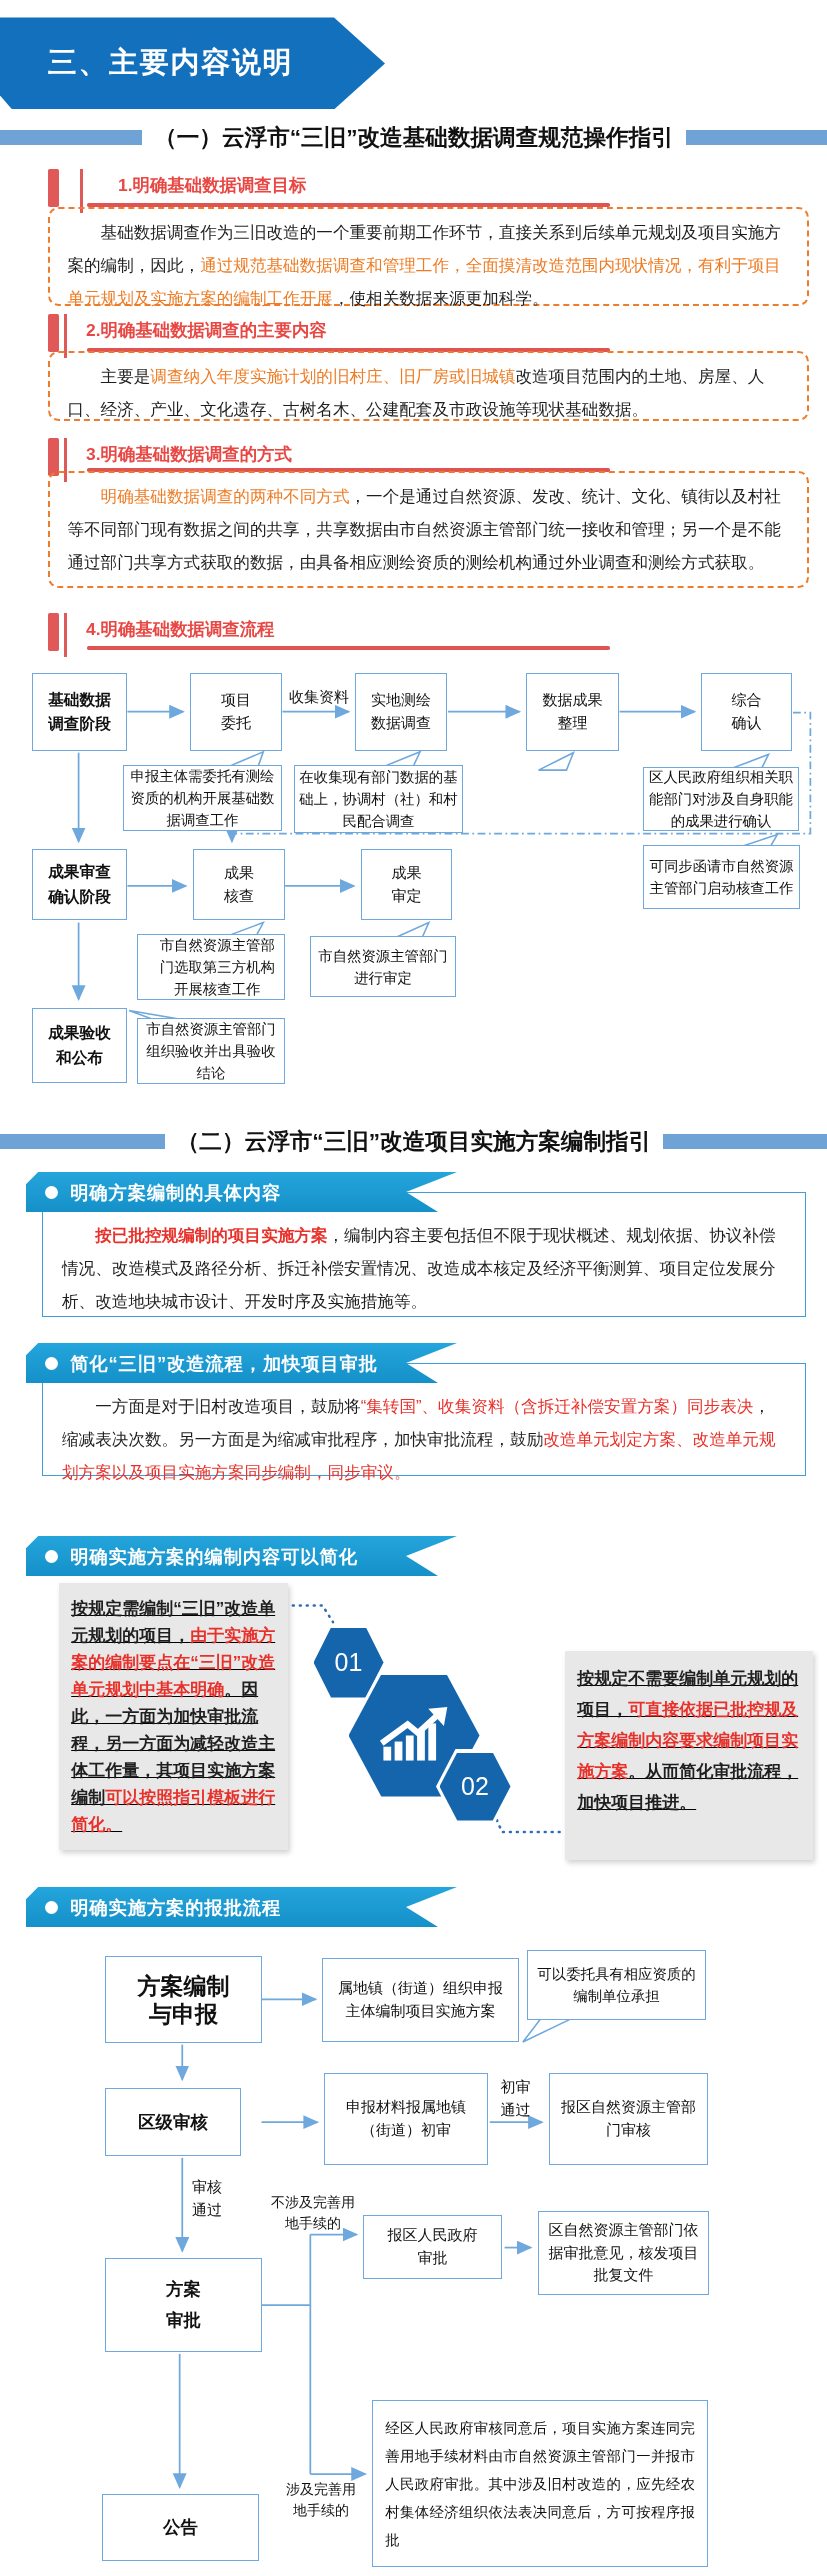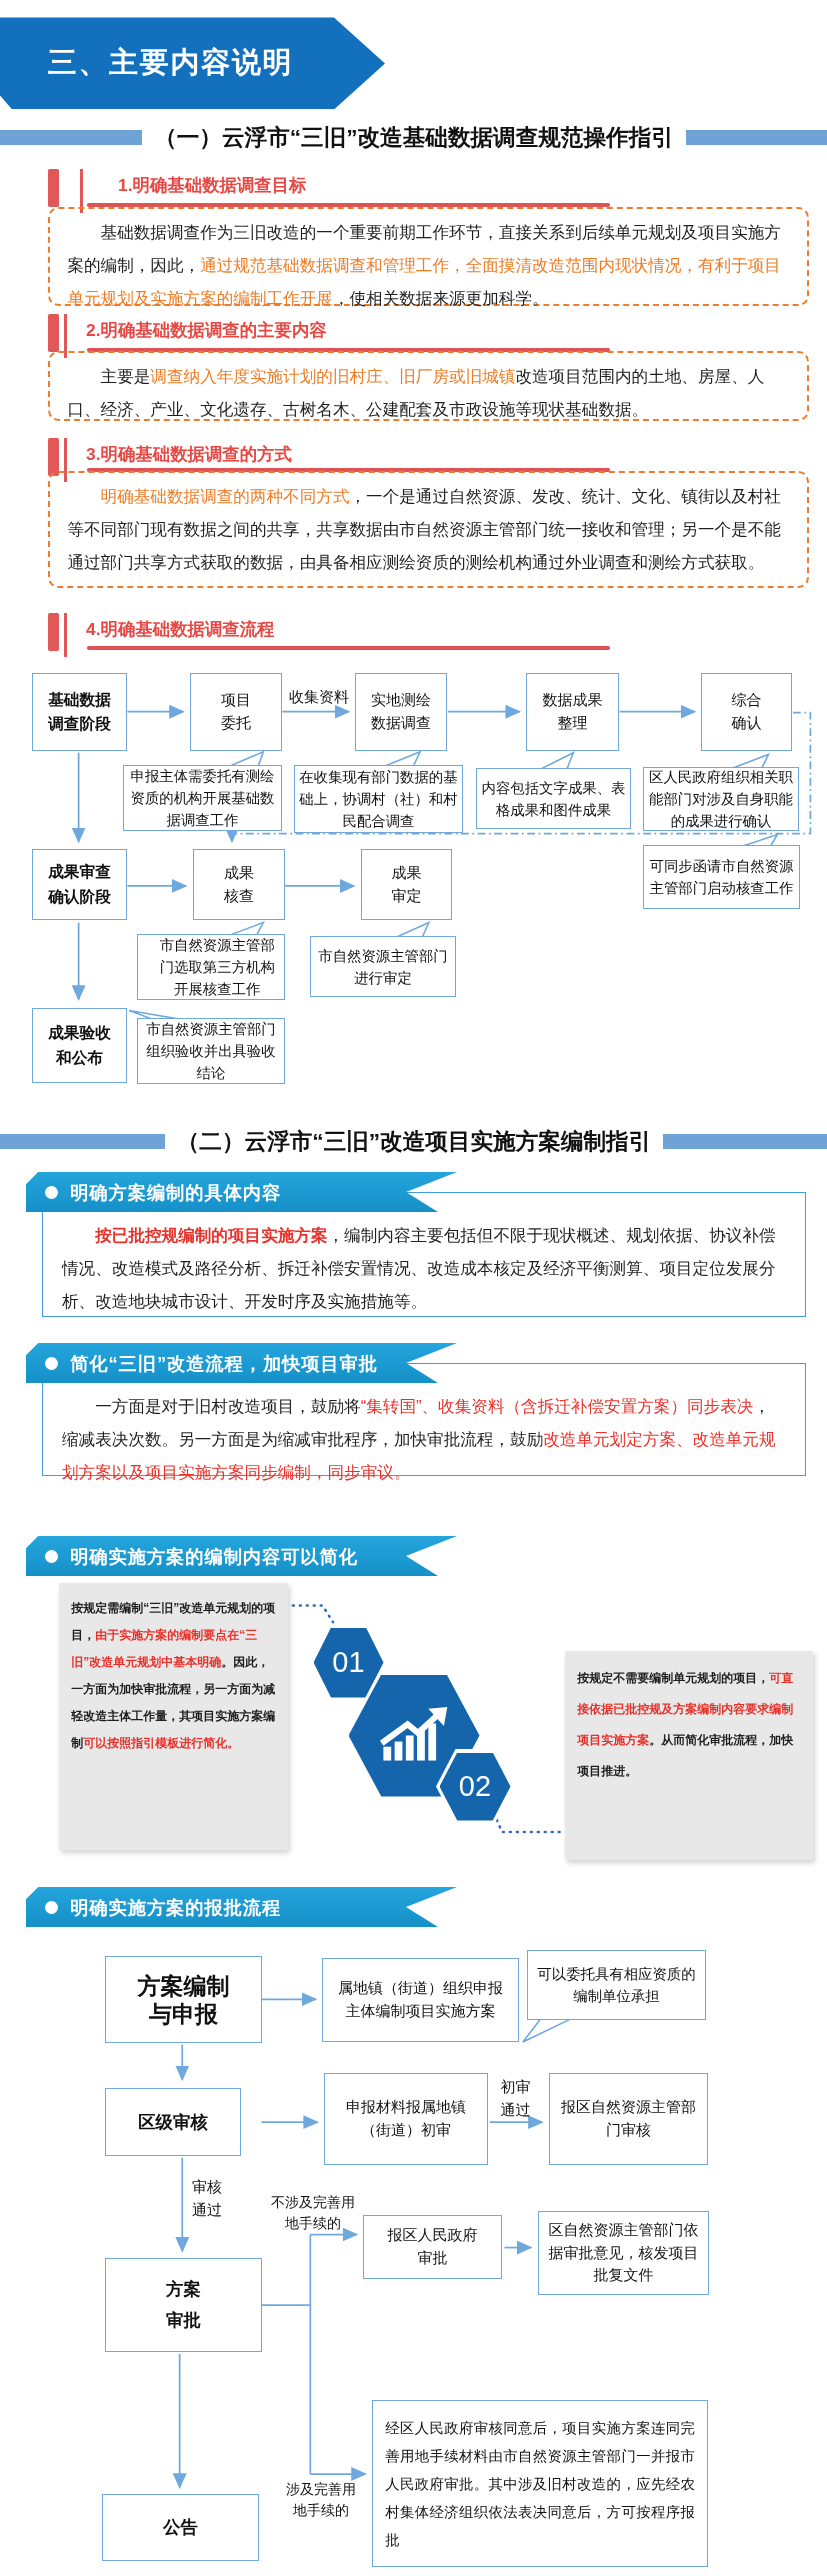--- a/index.html
+++ b/index.html
@@ -47,26 +47,26 @@
 
   
   .ribbon{height:40px;background:linear-gradient(#24a5dc,#1590c8);z-index:3;display:flex;align-items:center;
     clip-path:polygon(12.2px 0,100% 0,calc(100% - 51px) 50%,calc(100% - 19px) 100%,0 100%,0 12.2px);}
   .ribbon .dot{width:13px;height:13px;border-radius:50%;background:#fff;margin:0 12.2px 0 19px;flex:none;}
   .ribbon span{color:#fff;font-size:18.3px;font-weight:bold;letter-spacing:0.9px;}
   .blue-box{border:1.7px solid #3f9ed8;background:#fff;z-index:2;padding:26px 19px 0 19px;}
 
   
   .gray-box{background:#e8e8e8;z-index:2;padding:12.2px 12.2px;font-weight:bold;box-shadow:1.7px 2.6px 5.2px rgba(0,0,0,.18);}
-  .gray-box p{margin:0;font-size:12px;}
+  .gray-box p{margin:0;font-size:17px;text-decoration:underline;}
   .hex-outer{z-index:2;background:#fff;filter:drop-shadow(1.7px 2.6px 2.6px rgba(0,0,0,.25));
     clip-path:polygon(25% 0,75% 0,100% 50%,75% 100%,25% 100%,0 50%);}
   .hex-inner{position:absolute;left:3.5px;top:3.5px;right:3.5px;bottom:3.5px;background:#1565ad;
     clip-path:polygon(25% 0,75% 0,100% 50%,75% 100%,25% 100%,0 50%);
-    display:flex;align-items:center;justify-content:center;color:#fff;font-size:29px;}
+    display:flex;align-items:center;justify-content:center;color:#fff;font-size:25px;}
 </style>
 </head>
 <body>
 
 <div class="page">
 
   <svg class="overlay" width="828" height="2576" viewBox="0 0 950 2957">
     <defs>
       <marker id="ah" markerWidth="10" markerHeight="10" refX="8" refY="4" orient="auto">
         <path d="M0,0 L9,4 L0,8 z" fill="#6fa8dc"></path>
@@ -169,21 +169,20 @@
   <div class="abs flabel" style="left:284px;top:686px;width:70px;">收集资料</div>
   <div class="abs fnode fstep" style="left:355px;top:673px;width:92px;height:78px;">实地测绘
 数据调查</div>
   <div class="abs fnode fstep" style="left:526px;top:673px;width:93px;height:78px;">数据成果
 整理</div>
   <div class="abs fnode fstep" style="left:701px;top:673px;width:91px;height:78px;">综合
 确认</div>
 
   <div class="abs fnode fnote" style="left:123px;top:765px;width:159px;height:66px;">申报主体需委托有测绘资质的机构开展基础数据调查工作</div>
   <div class="abs fnode fnote" style="left:294px;top:765px;width:169px;height:68px;">在收集现有部门数据的基础上，协调村（社）和村民配合调查</div>
-  <div class="abs fnode fnote" style="left:476px;top:768px;width:155px;height:61px;">内容包括文字成果、表格成果和图件成果</div>
   <div class="abs fnode fnote" style="left:643px;top:767px;width:156px;height:64px;">区人民政府组织相关职能部门对涉及自身职能的成果进行确认</div>
 
   <div class="abs fnode fstage" style="left:32px;top:849px;width:95px;height:71px;">成果审查
 确认阶段</div>
   <div class="abs fnode fstep" style="left:193px;top:849px;width:92px;height:71px;">成果
 核查</div>
   <div class="abs fnode fstep" style="left:361px;top:849px;width:91px;height:71px;">成果
 审定</div>
   <div class="abs fnode fnote" style="left:643px;top:845px;width:157px;height:64px;">可同步函请市自然资源主管部门启动核查工作</div>
 

